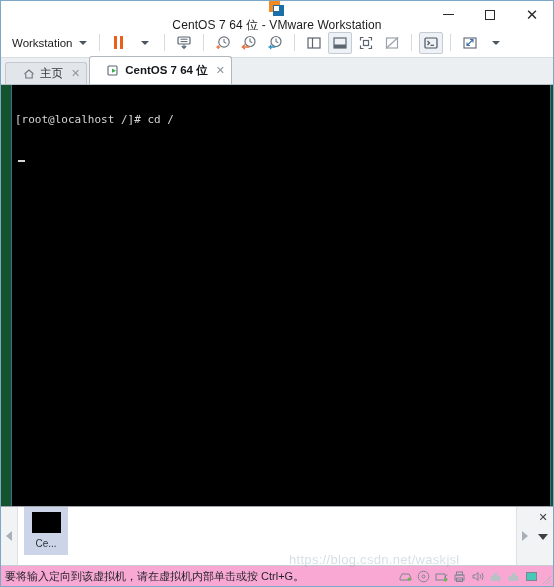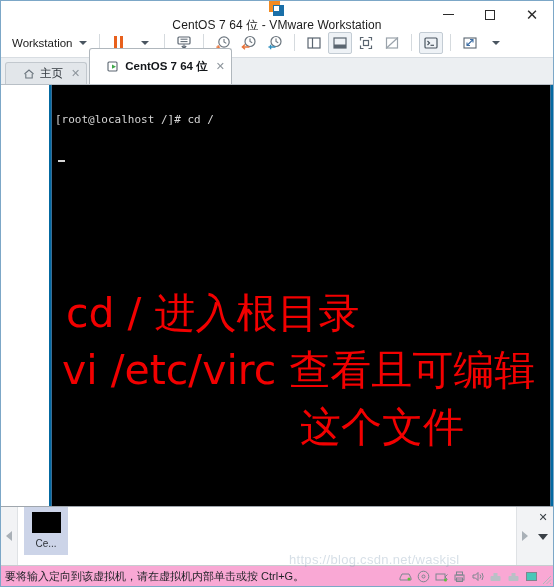--- a/index.html
+++ b/index.html
@@ -140,40 +140,39 @@
     border-bottom: none;
     border-radius: 3px 3px 0 0;
     margin-right: 2px;
     box-sizing: border-box;
     white-space: nowrap;
   }
   .tab.active {
     background: #ffffff;
     color: #13161a;
     font-weight: bold;
-    height: 36px;
+    height: 28px;
     border-color: #b0b7bd;
   }
   .tab .tab-ico {
     margin-right: 5px; display: flex; align-items: center;
   }
   .tab .tab-close {
     margin-left: 8px; color: #8d959c; font-size: 11px;
     line-height: 11px;
   }
 
   
   .vm-area {
     flex: 1;
-    background: #0369a1;
-    padding: 0 2px 0 2px;
+    background: #14532d;
+    padding: 0 2px 0 10px;
     box-sizing: border-box;
     position: relative;
     display: flex;
-    margin-left: 48px;
   }
   .vm-screen {
     flex: 1;
     background: #000000;
     position: relative;
     overflow: hidden;
     border-left: 1px solid #3c6e95;
     border-right: 1px solid #3c6e95;
   }
   .term {
@@ -455,25 +454,20 @@
       <span class="tab-close">✕</span>
     </div>
   </div>
 
   <div class="vm-area">
     <div class="vm-screen">
       <div class="term">
         <div>[root@localhost /]# cd /</div>
         <div><span class="cursor-blk"></span></div>
       </div>
-      <div class="annot">
-        <div class="l1">cd /  进入根目录</div>
-        <div class="l2">vi /etc/virc 查看且可编辑</div>
-        <div class="l3">这个文件</div>
-      </div>
     </div>
   </div>
 
   <div class="thumbbar">
     <div class="thumb-scroll">
       <span class="arrow-l"></span>
     </div>
     <div class="thumb-list">
       <div class="thumb">
         <span class="shot"></span>

